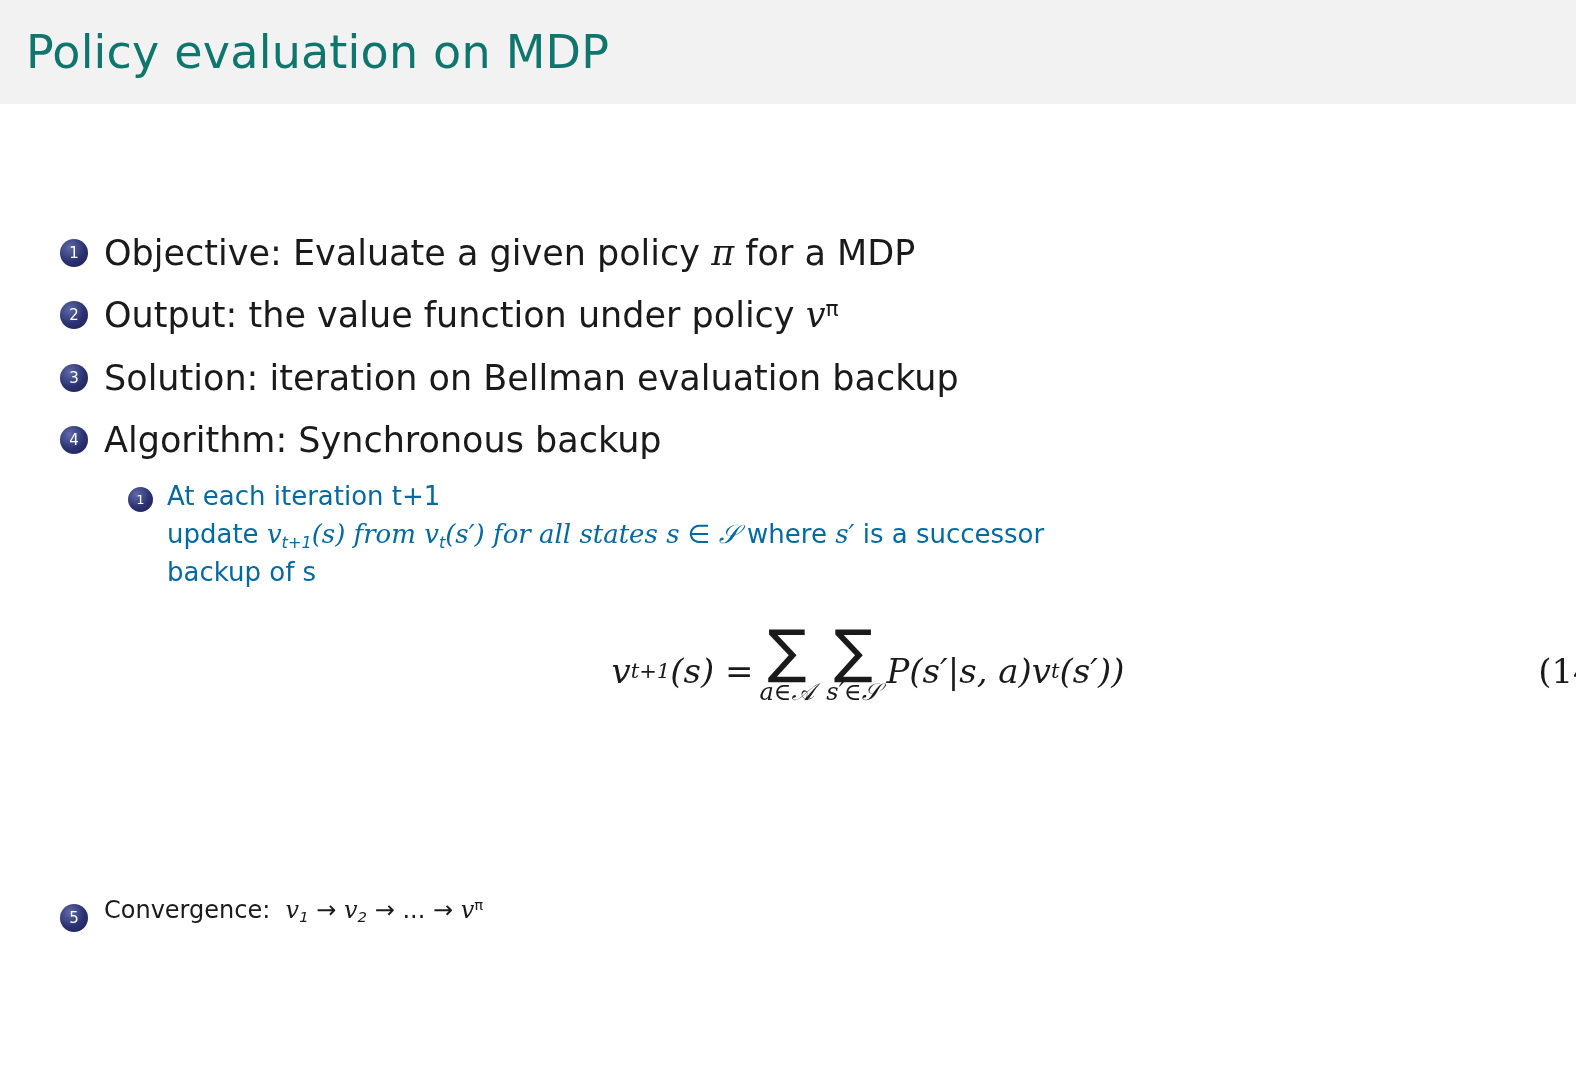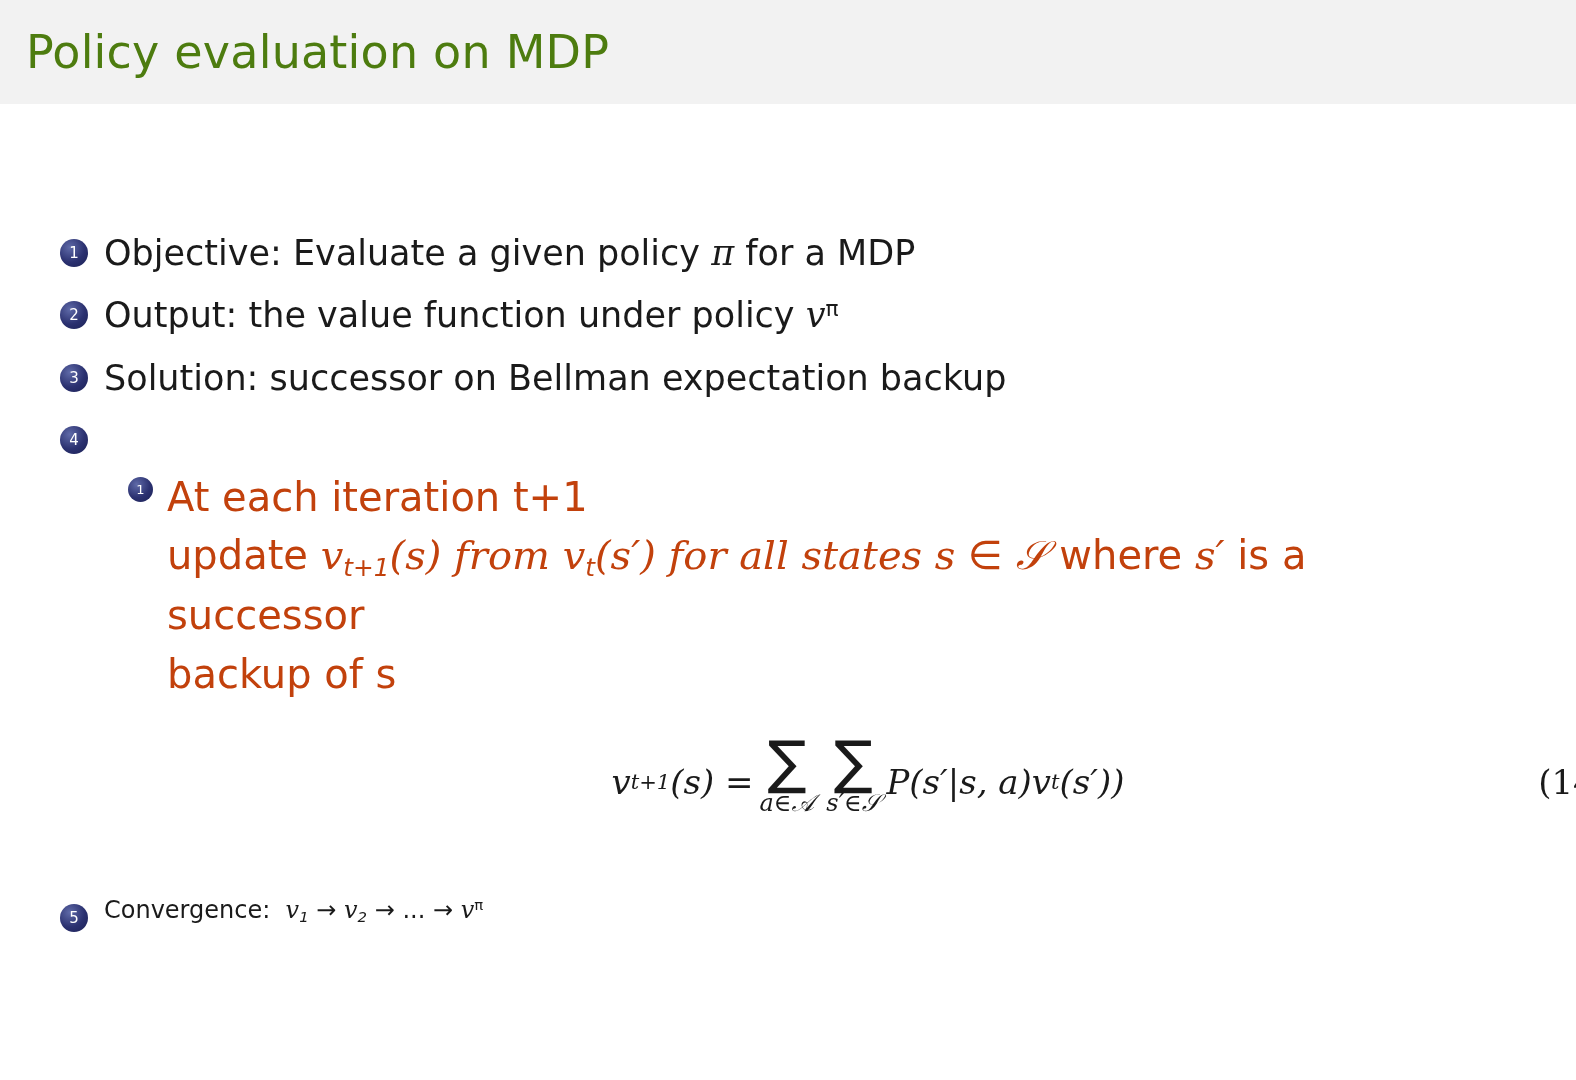--- a/index.html
+++ b/index.html
@@ -25,21 +25,21 @@
     top: 0;
     width: 1576px;
     height: 104px;
     background: #f2f2f2;
     display: flex;
     align-items: center;
   }
   .title-text {
     font-size: 46px;
     font-weight: 400;
-    color: #4d7c0f;
+    color: #0f766e;
     padding-left: 26px;
     letter-spacing: 0.2px;
   }
   .body {
     position: absolute;
     left: 0;
     top: 104px;
     width: 1576px;
     height: 976px;
   }
@@ -83,23 +83,23 @@
   }
   .sub-list {
     margin-left: 68px;
     margin-top: 6px;
   }
   .sub-item {
     display: flex;
     align-items: flex-start;
   }
   .sub-text {
-    font-size: 40px;
+    font-size: 26px;
     line-height: 1.46;
-    color: #c2410c;
+    color: #0369a1;
     max-width: 1330px;
   }
   .math {
     font-family: "DejaVu Serif", serif;
     font-style: italic;
   }
   .up {
     font-style: normal;
   }
   sub {
@@ -195,25 +195,26 @@
         <span class="item-text"><span>Objective:</span><span> Evaluate a given policy </span><span class="math">π</span><span> for a MDP</span></span>
       </div>
 
       <div class="item">
         <span class="bullet">2</span>
         <span class="item-text"><span>Output:</span><span> the value function under policy </span><span class="math">v</span><sup>π</sup></span>
       </div>
 
       <div class="item">
         <span class="bullet">3</span>
-        <span class="item-text"><span>Solution:</span><span> successor on Bellman expectation backup</span></span>
+        <span class="item-text"><span>Solution:</span><span> iteration on Bellman evaluation backup</span></span>
       </div>
 
       <div class="item">
         <span class="bullet">4</span>
+        <span class="item-text"><span>Algorithm:</span><span> Synchronous backup</span></span>
       </div>
 
       <div class="sub-list">
         <div class="sub-item">
           <span class="bullet sub">1</span>
           <span class="sub-text">
             <span>At each iteration t+1</span><br>
             <span><span>update </span><span class="math">v</span><sub>t+1</sub><span class="math">(s) from </span><span class="math">v</span><sub>t</sub><span class="math">(s′) for all states </span><span class="math">s</span><span class="up"> ∈ </span><span class="cal">𝒮</span><span> where </span><span class="math">s′</span><span> is a successor</span></span><br>
             <span>backup of s</span>
           </span>

